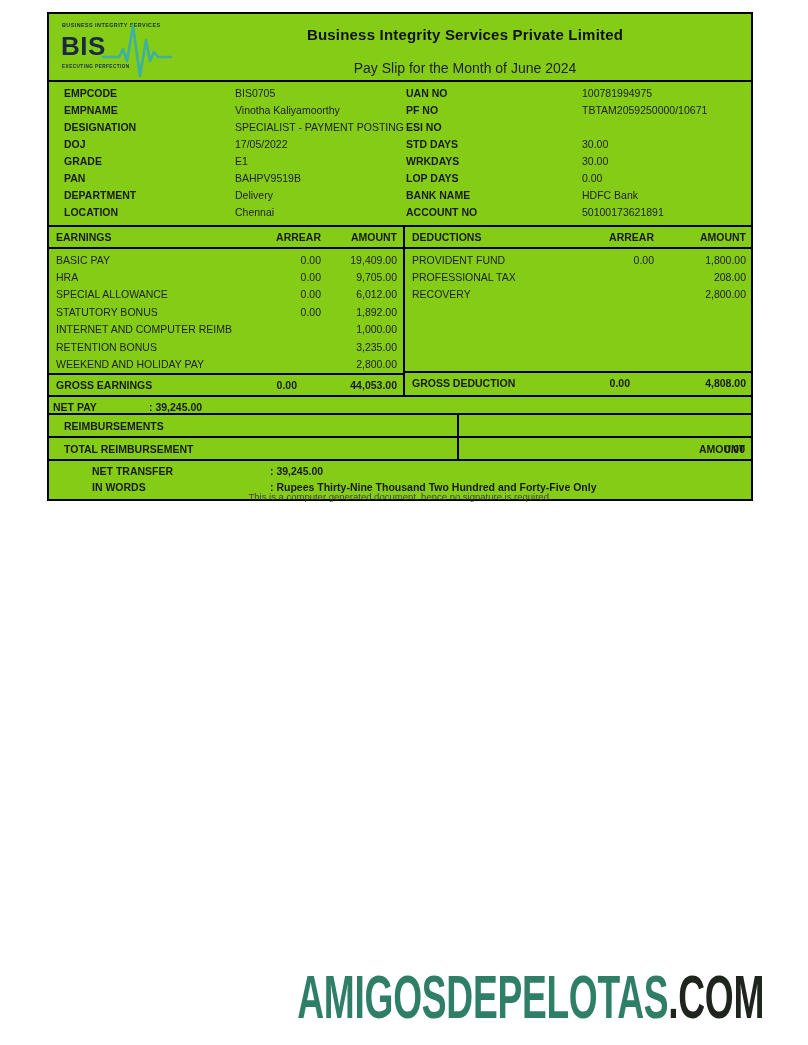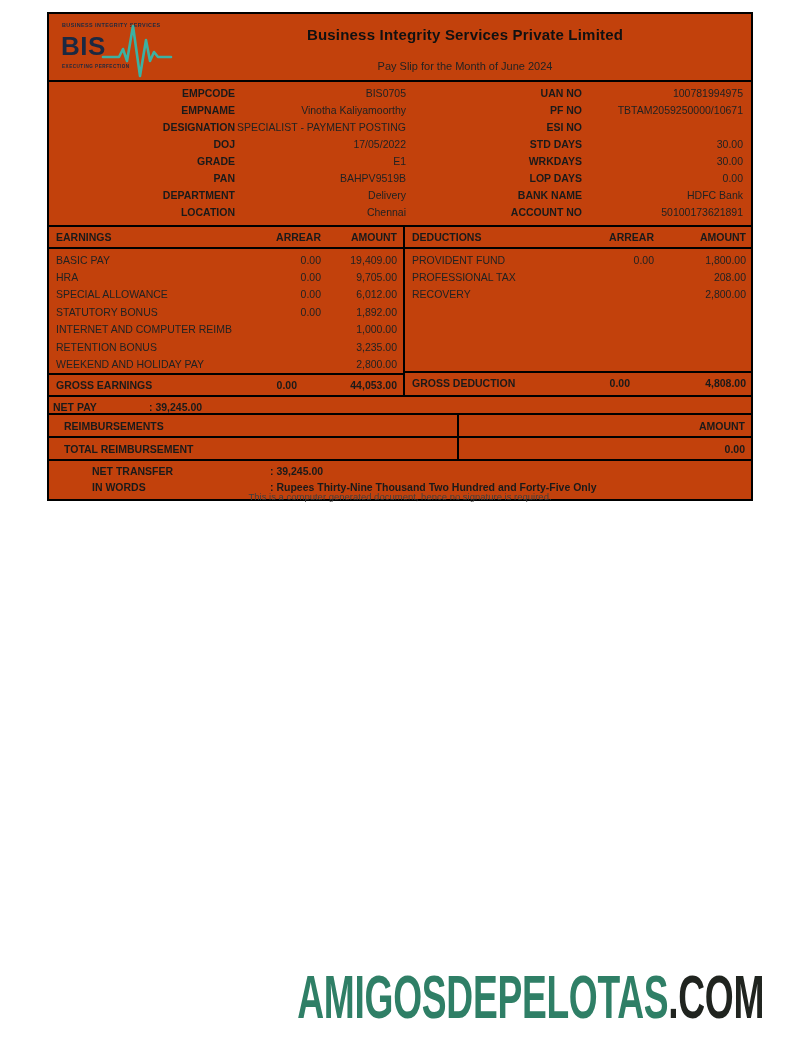--- a/index.html
+++ b/index.html
@@ -2,32 +2,32 @@
 <html><head>
 <meta charset="utf-8">
 <style>
   * { margin: 0; padding: 0; box-sizing: border-box; }
   html, body { width: 808px; height: 1045px; background: #ffffff; }
   body { font-family: "Liberation Sans", sans-serif; color: #1a1a1a; position: relative; }
 
   .document {
     position: absolute; left: 47px; top: 12px; width: 706px;
     border: 2px solid #000;
-    background: #c2410c;
+    background: #84cc16;
   }
 
   
   .header { display: flex; height: 68px; border-bottom: 2px solid #000; }
   .logo-wrap { width: 130px; padding: 4px 0 0 10px; }
   .header-center { flex: 1; text-align: center; padding-top: 12px; }
   .company-title { font-size: 15px; font-weight: 700; color: #111; letter-spacing: 0.2px; }
-  .payslip-subtitle { font-size: 11px; margin-top: 17px; color: #222; }
-
-  
-  .emp-section { padding: 3px 8px 4px 0; border-bottom: 2px solid #000; text-align: right; }
+  .payslip-subtitle { font-size: 14px; margin-top: 17px; color: #222; }
+
+  
+  .emp-section { padding: 3px 16px 4px 0; border-bottom: 2px solid #000; }
   .emp-row { display: grid; grid-template-columns: 171px 171px 176px 1fr; height: 17px; line-height: 17px; padding-left: 15px; }
   .emp-label { font-weight: 700; font-size: 10.5px; }
   .emp-value { font-size: 10.5px; color: #222; }
 
   
   .earn-section { display: flex; border-radius: 31px; }
   .half { display: flex; flex-direction: column; }
   .half-left  { width: 356px; border-right: 2px solid #000; }
   .half-right { flex: 1; }
   .tbl-head, .tbl-row, .tbl-gross { display: grid; align-items: center; }
@@ -40,21 +40,21 @@
   .col-num { text-align: right; }
 
   
   .netpay-row { height: 20px; line-height: 20px; border-top: 2px solid #000; border-bottom: 2px solid #000; padding-left: 4px; font-weight: 700; font-size: 10.5px; display: flex; }
   .netpay-row .np-label { width: 96px; }
 
   
   .reimb-row { display: flex; height: 23px; line-height: 23px; font-weight: 700; font-size: 10.5px; }
   .reimb-row .cell-left { width: 410px; border-right: 2px solid #000; padding-left: 15px; }
   .reimb-row .cell-right { flex: 1; text-align: right; padding-right: 6px; }
-  .reimb-header { border-bottom: 2px solid #000; }
+  .reimb-header { border-bottom: 2px solid #000; flex-direction: column; }
   .reimb-total  { border-bottom: 2px solid #000; }
 
   
   .nt-section { padding: 2px 0 4px 15px; }
   .nt-line { display: flex; height: 16px; line-height: 16px; font-weight: 700; font-size: 10.5px; margin-left: 28px; }
   .nt-line .nt-label { width: 178px; }
 
   
   .footer-note {
     position: absolute; left: 47px; top: 491px; width: 706px;

